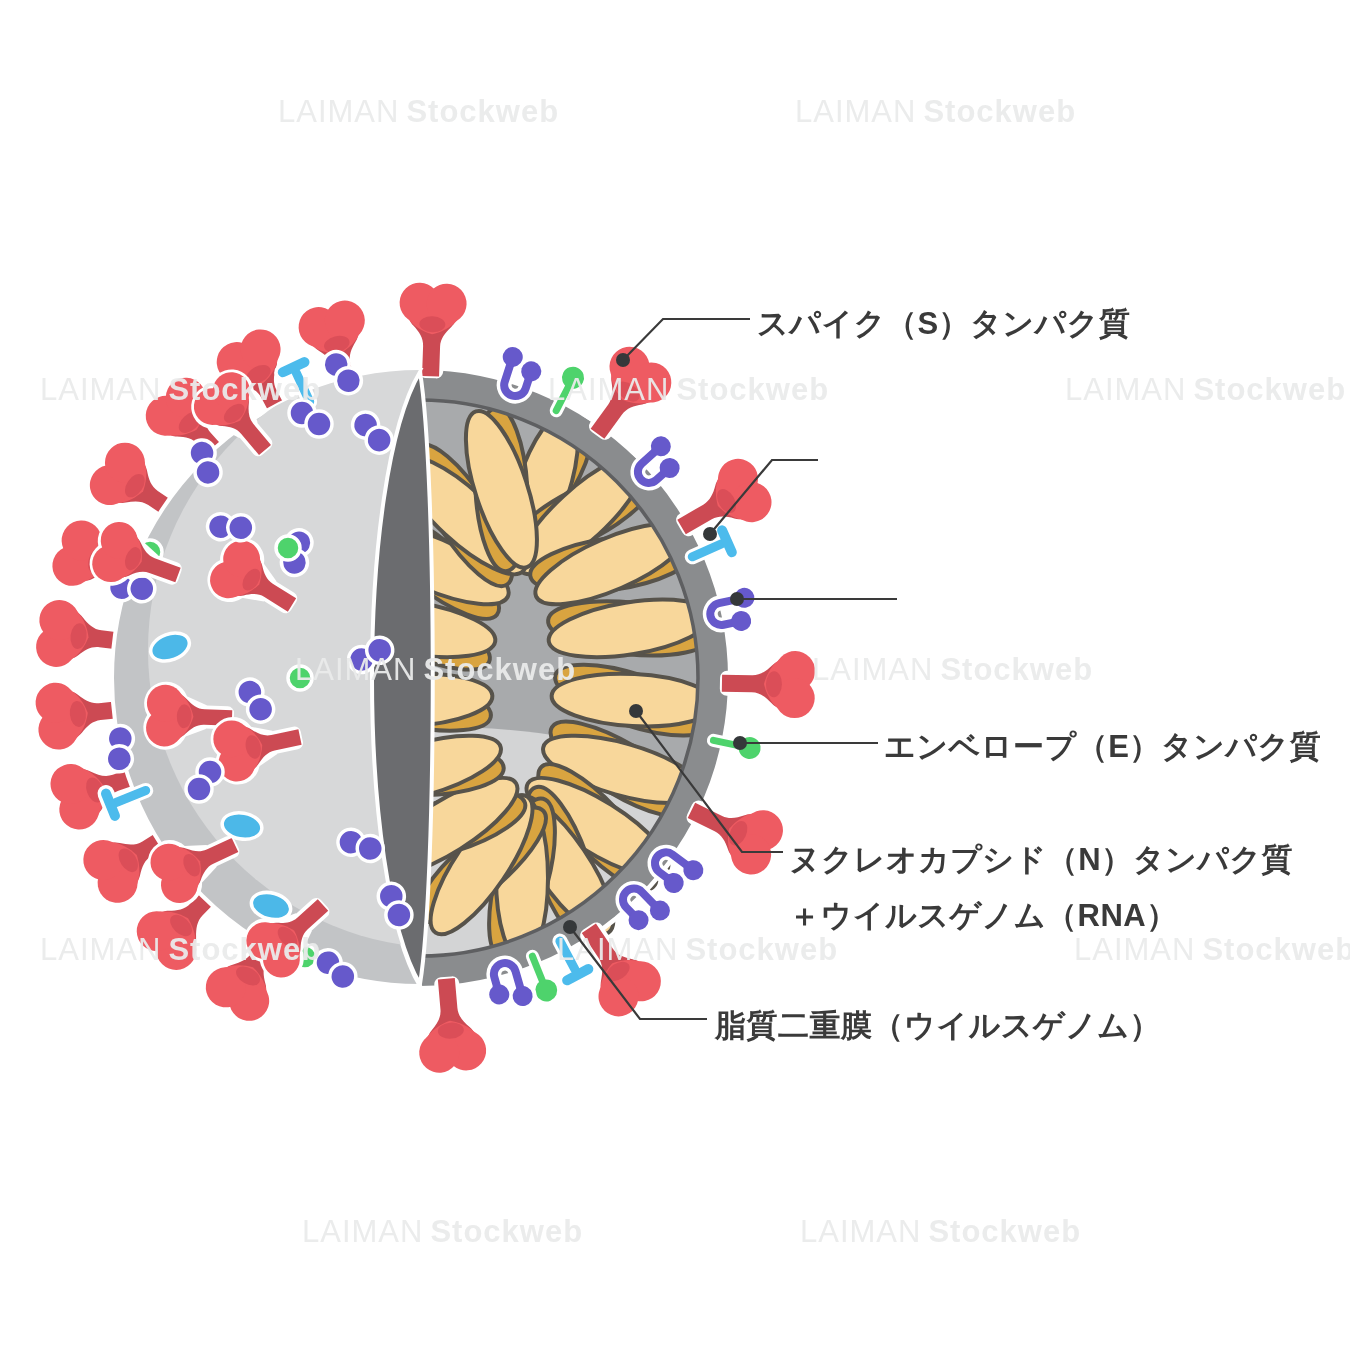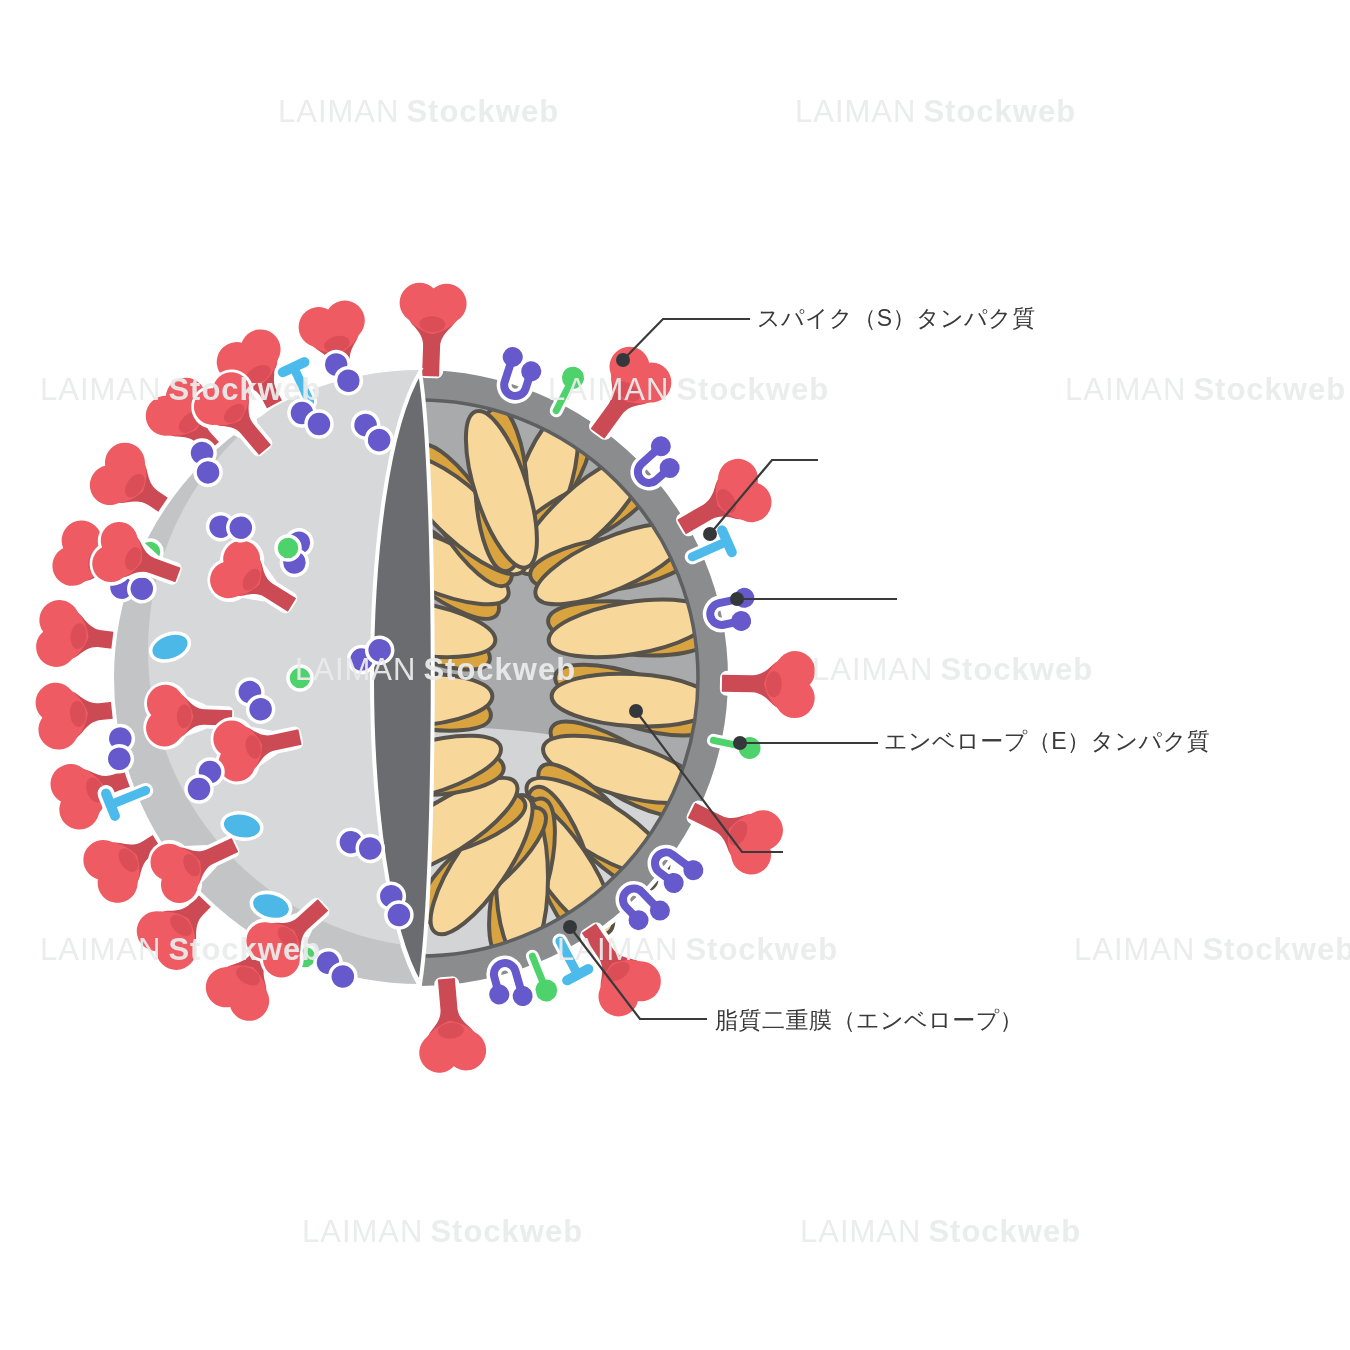--- a/index.html
+++ b/index.html
@@ -19,21 +19,21 @@
   .sphere{fill:var(--env-shadow,#C2C4C6);stroke:#FFFFFF;stroke-width:4;}
   .sphere-hi{fill:var(--env-surface,#D7D8D9);}
   .crescent{fill:var(--cut-edge,#6B6C6F);stroke:#FFFFFF;stroke-width:4;}
   .leader{fill:none;stroke:var(--leader,#3A3A3A);stroke-width:2.2;}
   .leader-dot{fill:#35383A;}
   text.wm{font-family:"Liberation Sans","DejaVu Sans",sans-serif;font-size:31px;letter-spacing:1px;opacity:.95;}
   .wm-light{font-weight:400;}
   .wm-bold{font-weight:700;}
   .label{
     position:absolute;
-    font-size:23px;font-weight:400;letter-spacing:.5px;
+    font-size:31px;font-weight:700;letter-spacing:.5px;
     color:var(--label-text,#3A3A3A);
     white-space:nowrap;
   }
   .label-2line{line-height:56px;}
 </style>
 </head>
 <body>
 
 <div class="canvas">
 
@@ -598,14 +598,18 @@
       <path class="leader" d="M636,711 L742,852 L783,852"></path>
       <circle class="leader-dot" cx="636" cy="711" r="7"></circle>
 
       <path class="leader" d="M570,927 L640,1019 L707,1019"></path>
       <circle class="leader-dot" cx="570" cy="927" r="7"></circle>
     </g>
   </svg>
 
   <div class="label" style="left:757px;top:303px">スパイク（S）タンパク質</div>
   <div class="label" style="left:884px;top:726px">エンベロープ（E）タンパク質</div>
-  <div class="label" style="left:715px;top:1005px">脂質二重膜（エンベロープ）</div>
+  <div class="label label-2line" style="left:789px;top:832px">
+    <div>ヌクレオカプシド（N）タンパク質</div>
+    <div>＋ウイルスゲノム（RNA）</div>
+  </div>
+  <div class="label" style="left:715px;top:1005px">脂質二重膜（ウイルスゲノム）</div>
 </div>
 
 </body></html>

